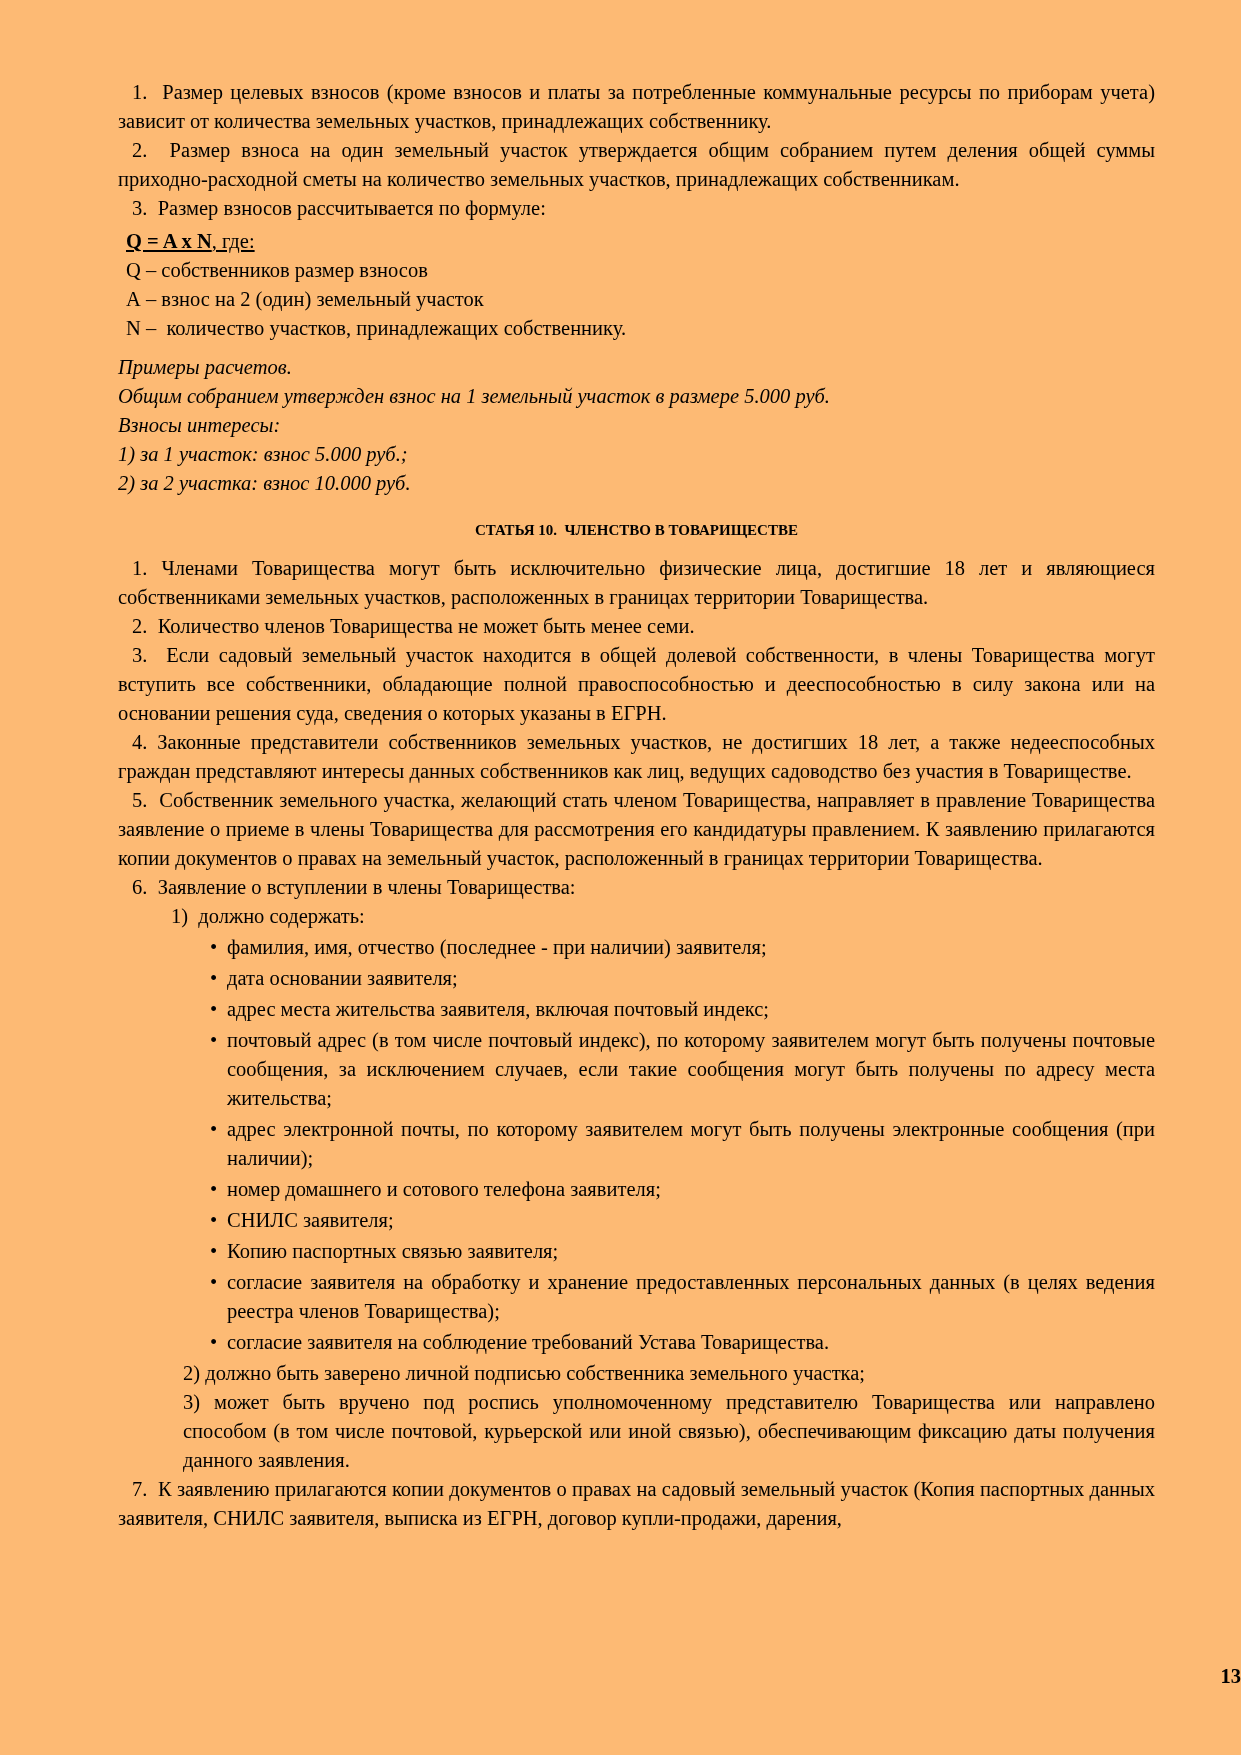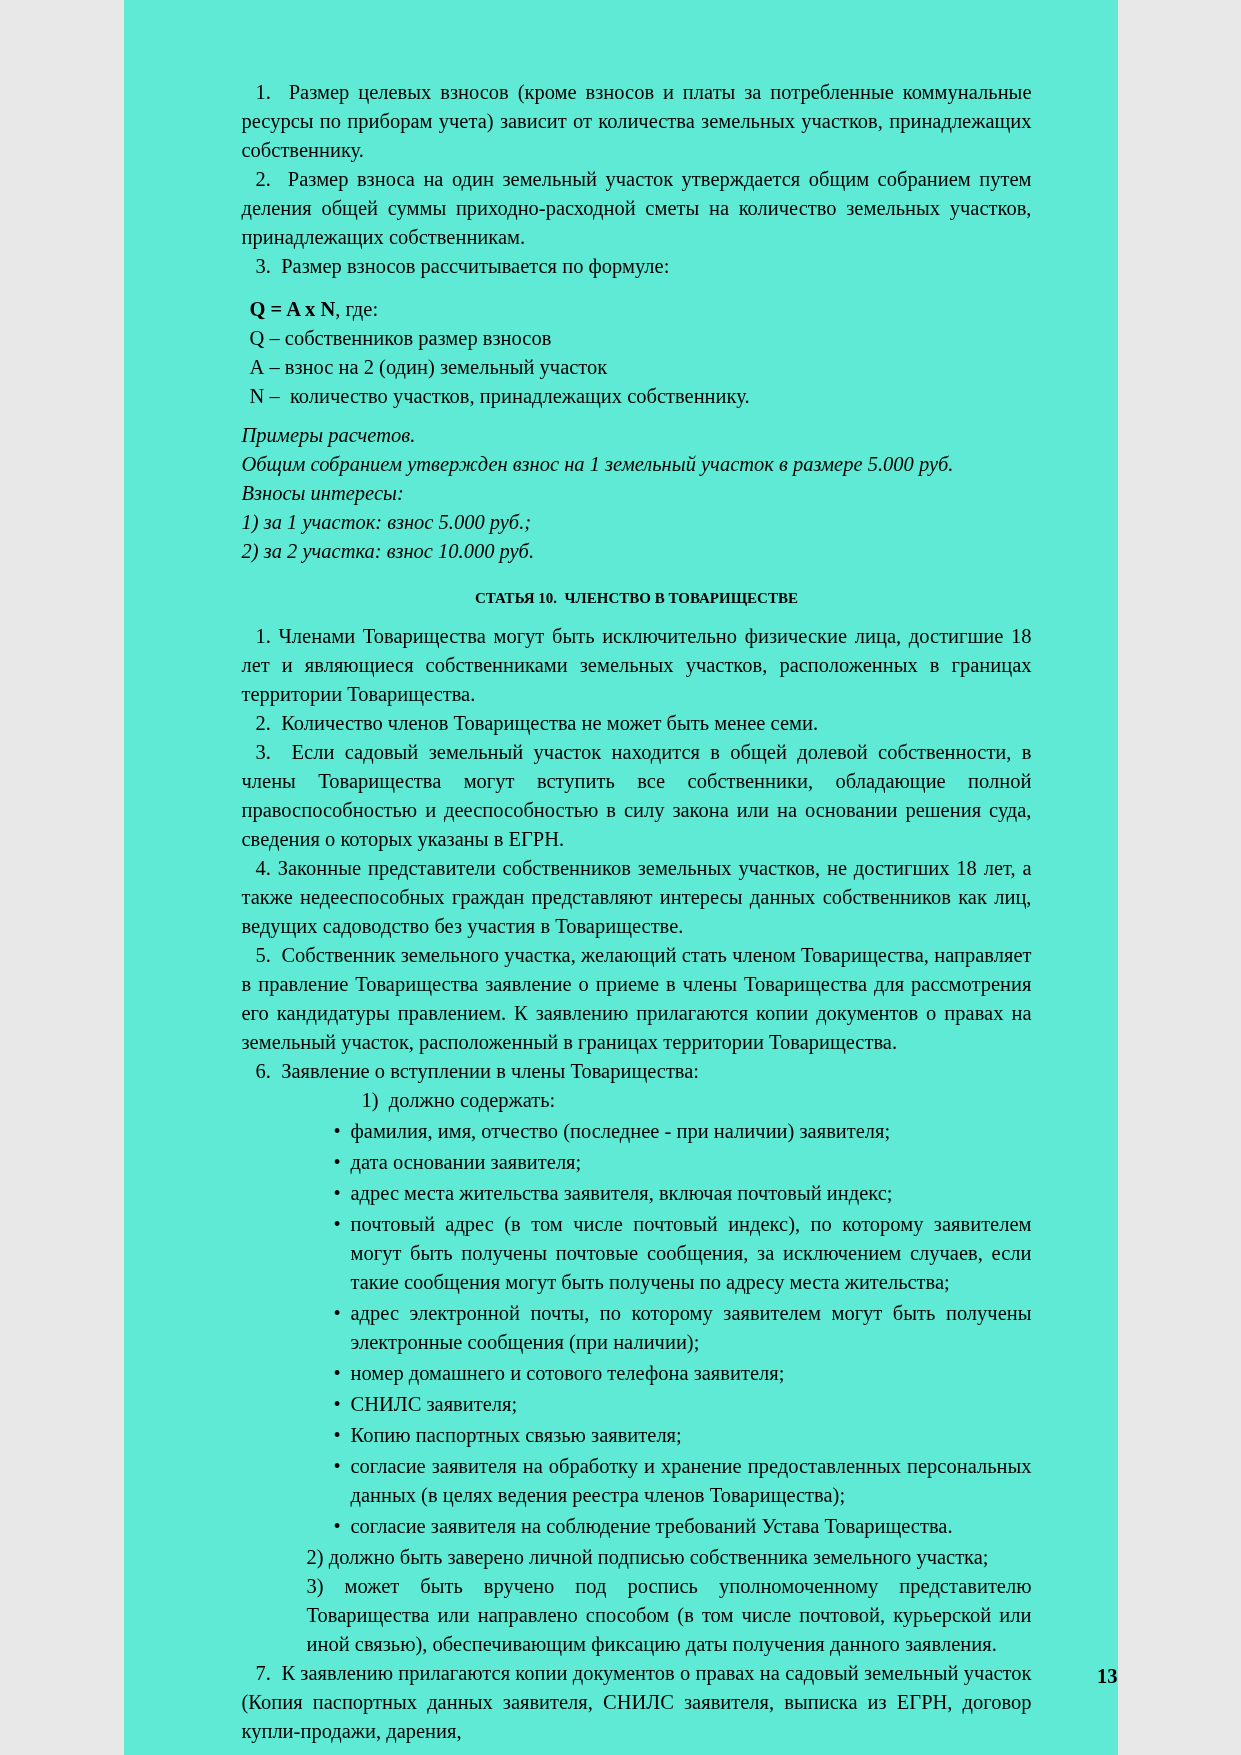--- a/index.html
+++ b/index.html
@@ -1,40 +1,40 @@
 <!DOCTYPE html>
 <html lang="ru"><head>
 <meta charset="utf-8">
 <style>
   html,body{margin:0;padding:0;background:#e8e8e8;}
   .page{
     position:relative;
-    width:994px;height:1755px;
+    width:1241px;height:1755px;
     margin:0 auto;
-    background:#5eead4;
+    background:#fdba74;
     box-sizing:border-box;
     padding:78px 86px 0 118px;
     font-family:"Liberation Serif","DejaVu Serif",serif;
     font-size:20.5px;
     line-height:29px;
     color:#000;
   }
   p{margin:0;text-align:justify;}
   .num-para{text-indent:14px;}
-  .formula-line{margin-top:14px;text-indent:8px;}
+  .formula-line{margin-top:4px;text-indent:8px;text-decoration:underline;}
   .formula-def{text-indent:8px;}
   .examples{margin-top:10px;font-style:italic;}
   .examples p{text-align:left;font-style:italic;}
   .article-heading{
     margin:18px 0 9px 0;
     text-align:center;
     font-weight:bold;
     font-size:15px;
   }
-  .sub-item-1{margin-left:120px;text-align:left;}
+  .sub-item-1{margin-left:53px;text-align:left;}
   .sub-item{margin-left:65px;}
   ul.req-list{list-style:none;margin:0;padding:0;}
   ul.req-list li{
     position:relative;
     padding-left:109px;
     text-align:justify;
     margin:2px 0;
   }
   ul.req-list .blt{
     position:absolute;left:92px;top:0;

